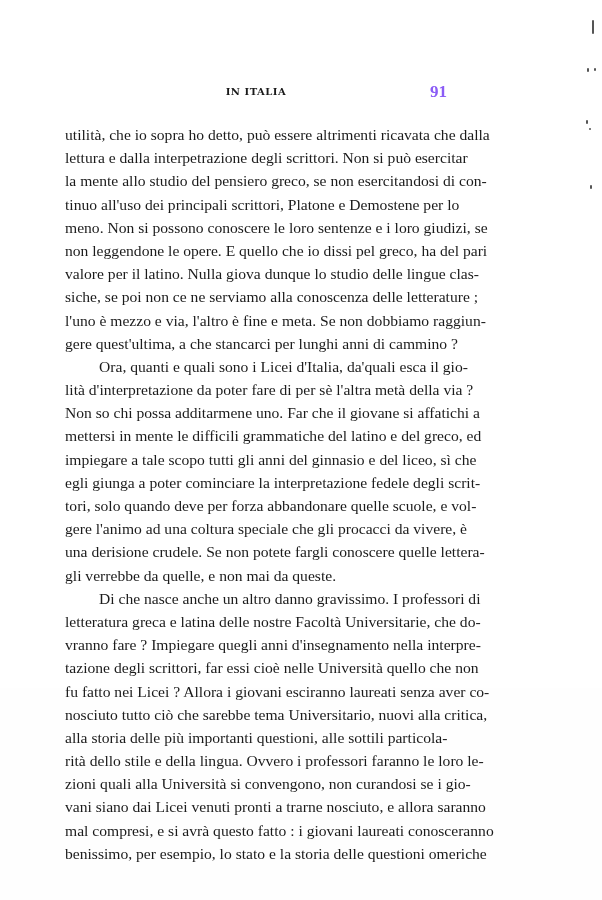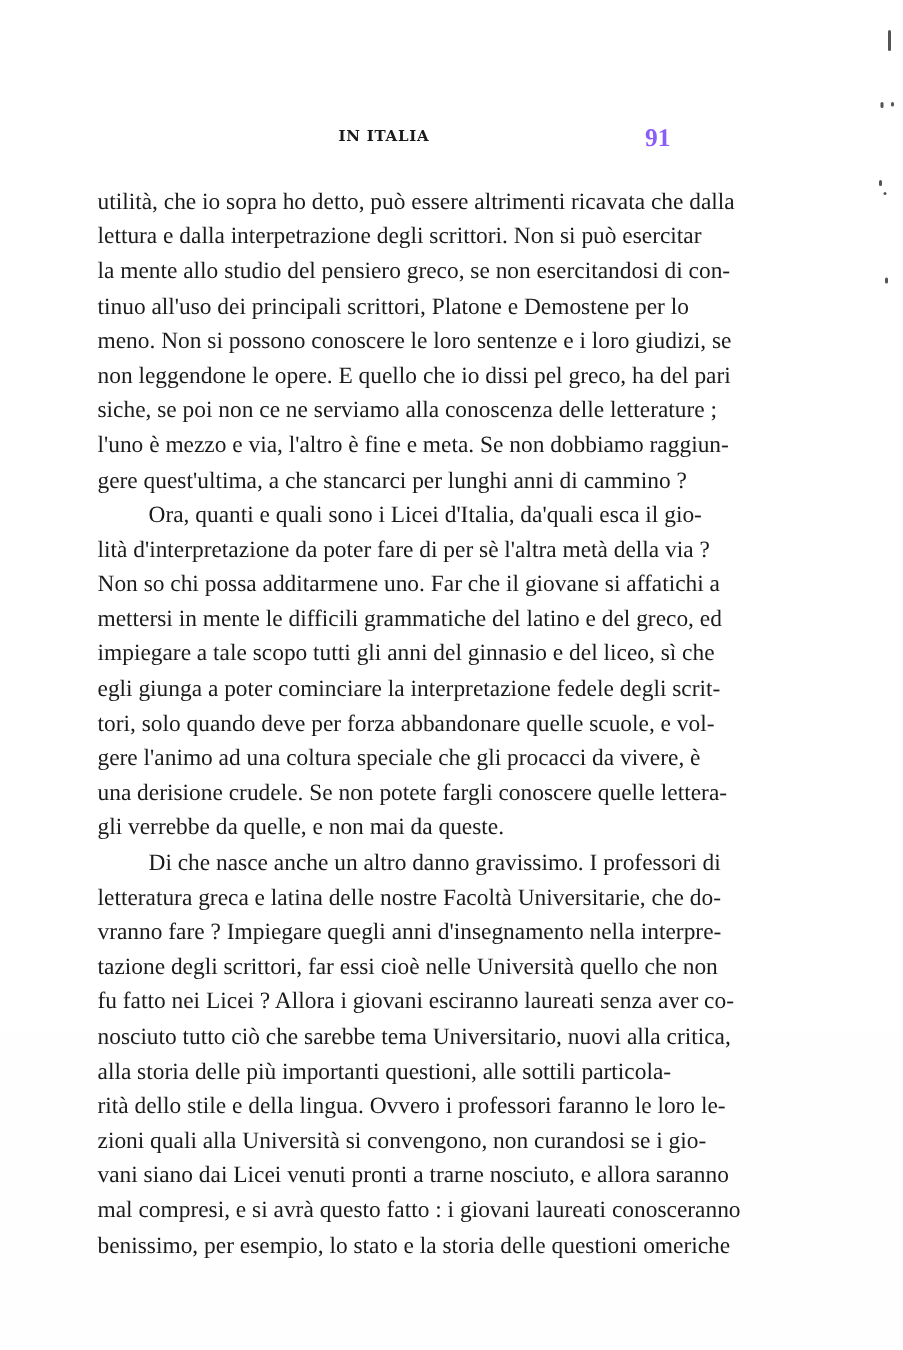--- a/index.html
+++ b/index.html
@@ -27,20 +27,21 @@
     <div class="page-number">91</div>
   </div>
 
   <div class="body-text" id="body-text">
       <div class="line">utilità, che io sopra ho detto, può essere altrimenti ricavata che dalla</div>
       <div class="line">lettura e dalla interpetrazione degli scrittori. Non si può esercitar</div>
       <div class="line">la mente allo studio del pensiero greco, se non esercitandosi di con-</div>
       <div class="line">tinuo all'uso dei principali scrittori, Platone e Demostene per lo</div>
       <div class="line">meno. Non si possono conoscere le loro sentenze e i loro giudizi, se</div>
       <div class="line">non leggendone le opere. E quello che io dissi pel greco, ha del pari</div>
+      <div class="line">valore per il latino. Nulla giova dunque lo studio delle lingue clas-</div>
       <div class="line">siche, se poi non ce ne serviamo alla conoscenza delle letterature ;</div>
       <div class="line">l'uno è mezzo e via, l'altro è fine e meta. Se non dobbiamo raggiun-</div>
       <div class="line last">gere quest'ultima, a che stancarci per lunghi anni di cammino ?</div>
       <div class="line indent">Ora, quanti e quali sono i Licei d'Italia, da'quali esca il gio-</div>
       <div class="line">lità d'interpretazione da poter fare di per sè l'altra metà della via ?</div>
       <div class="line">Non so chi possa additarmene uno. Far che il giovane si affatichi a</div>
       <div class="line">mettersi in mente le difficili grammatiche del latino e del greco, ed</div>
       <div class="line">impiegare a tale scopo tutti gli anni del ginnasio e del liceo, sì che</div>
       <div class="line">egli giunga a poter cominciare la interpretazione fedele degli scrit-</div>
       <div class="line">tori, solo quando deve per forza abbandonare quelle scuole, e vol-</div>

